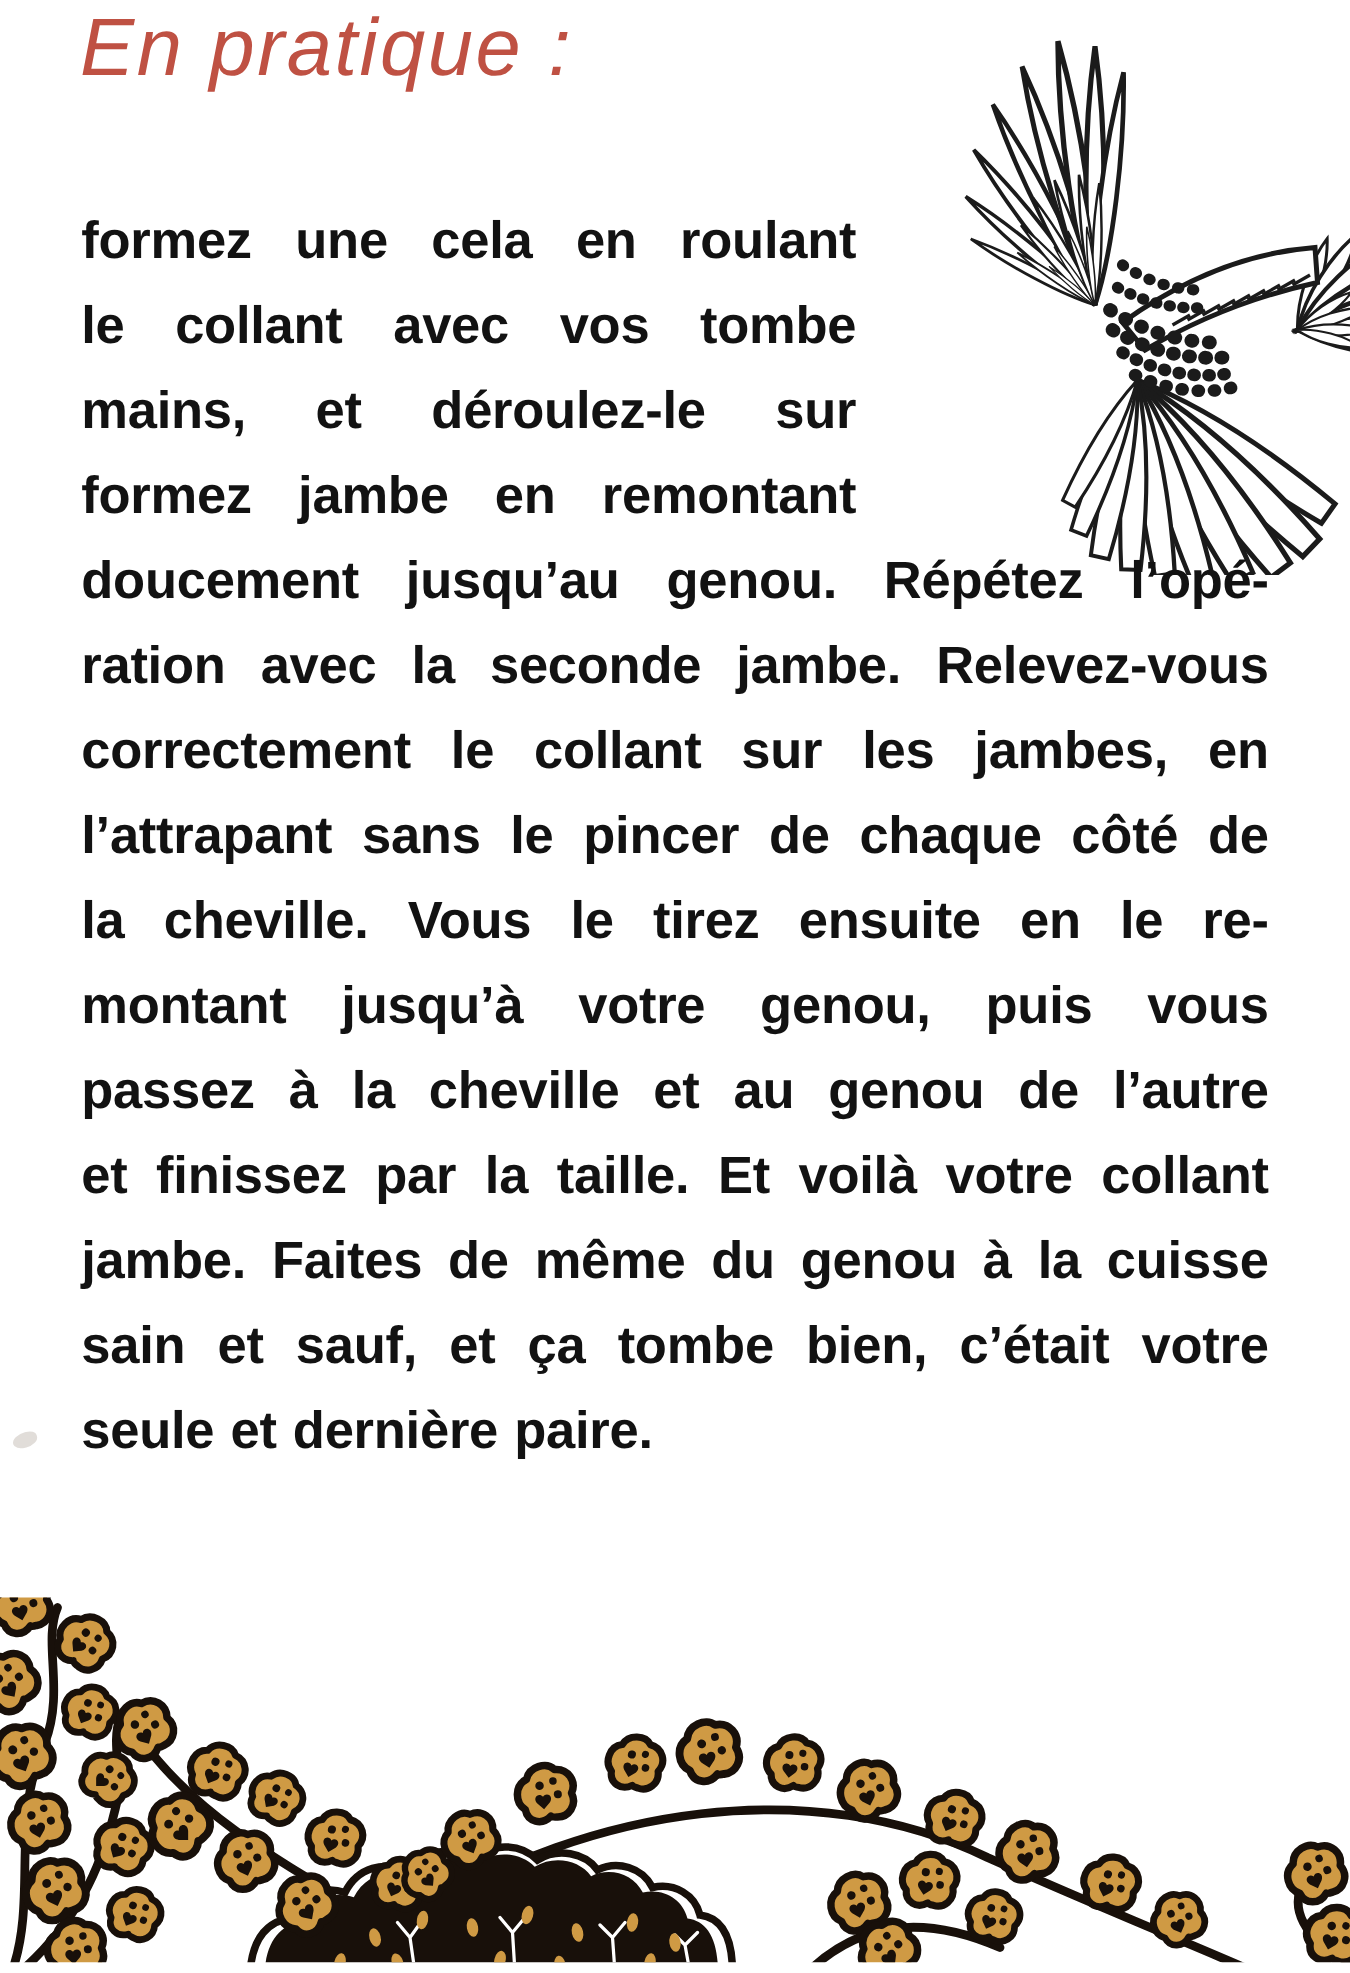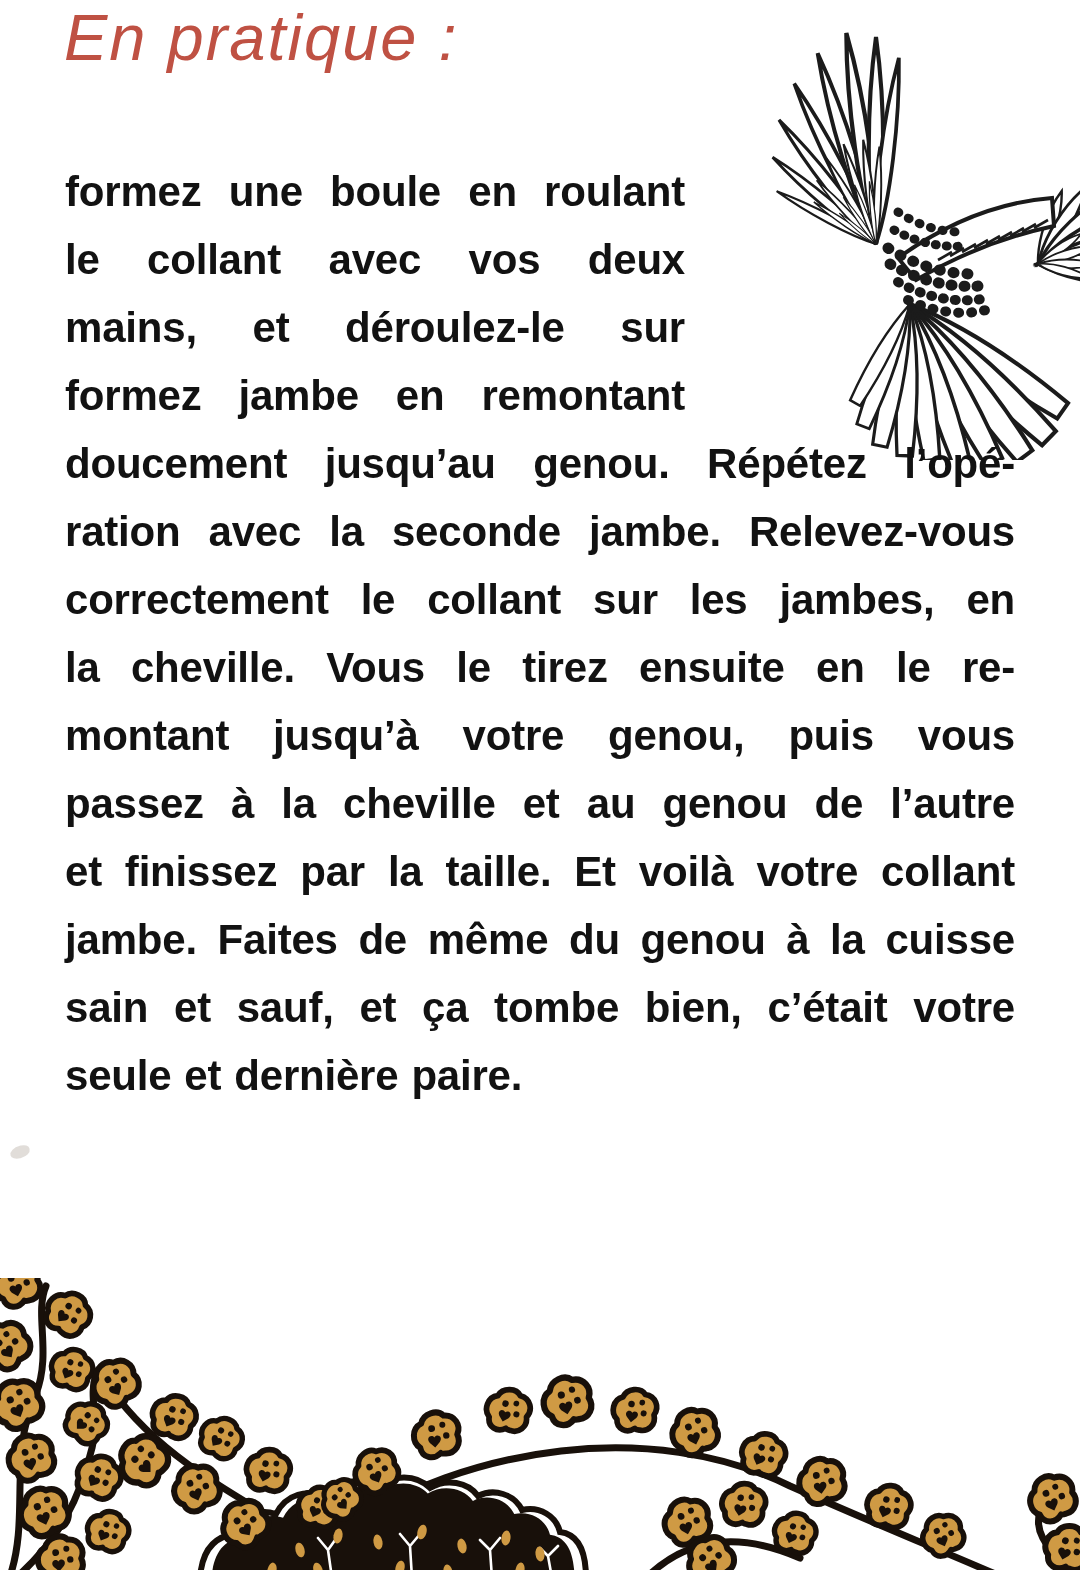--- a/index.html
+++ b/index.html
@@ -114,27 +114,28 @@
         <path class="tex" d="M146 218 C168 230 192 236 218 234" stroke-width="9" stroke-dasharray="1 10"></path>
         <path class="tex" d="M140 236 C165 252 195 262 225 262" stroke-width="11" stroke-dasharray="1 13"></path>
         <path class="tex" d="M142 252 C170 268 200 276 232 274" stroke-width="11" stroke-dasharray="1 12"></path>
         <path class="tex" d="M150 270 C178 286 210 292 240 286" stroke-width="10" stroke-dasharray="1 11"></path>
         <path class="tex" d="M160 288 C186 300 214 304 238 298" stroke-width="10" stroke-dasharray="1 12"></path>
       </g>
     </svg>
   </div>
 
   <div class="bodytext">
-    <div class="ln narrow">formez une boule en roulant</div>
-    <div class="ln narrow">le collant avec vos deux</div>
+    <div class="ln narrow">formez une cela en roulant</div>
+    <div class="ln narrow">le collant avec vos tombe</div>
     <div class="ln narrow">mains, et déroulez-le sur</div>
     <div class="ln narrow">formez jambe en remontant</div>
     <div class="ln">doucement jusqu’au genou. Répétez l’opé-</div>
     <div class="ln">ration avec la seconde jambe. Relevez-vous</div>
     <div class="ln">correctement le collant sur les jambes, en</div>
+    <div class="ln">l’attrapant sans le pincer de chaque côté de</div>
     <div class="ln">la cheville. Vous le tirez ensuite en le re-</div>
     <div class="ln">montant jusqu’à votre genou, puis vous</div>
     <div class="ln">passez à la cheville et au genou de l’autre</div>
     <div class="ln">et finissez par la taille. Et voilà votre collant</div>
     <div class="ln">jambe. Faites de même du genou à la cuisse</div>
     <div class="ln">sain et sauf, et ça tombe bien, c’était votre</div>
     <div class="ln last">seule et dernière paire.</div>
   </div>
 
   <div class="speck"></div>

